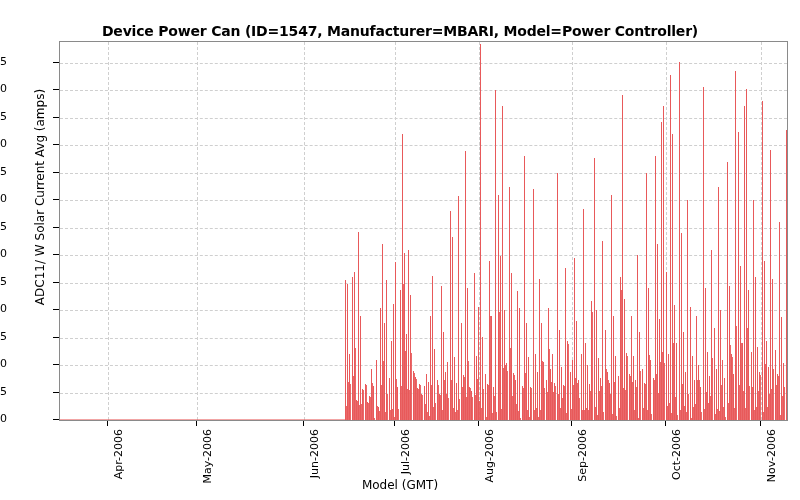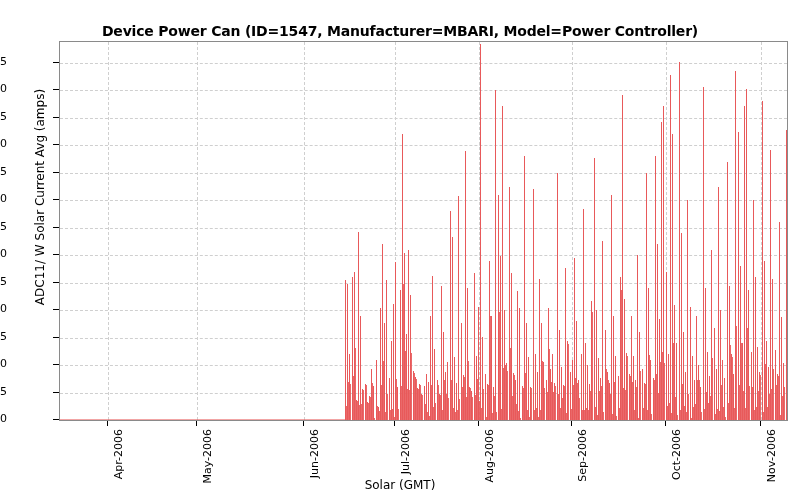--- a/index.html
+++ b/index.html
@@ -74,21 +74,21 @@
   .spike{position:absolute;bottom:0;width:1px;background:#e8595a;}
 </style>
 </head>
 <body>
 
 <div id="root">
 
   <div class="subtitle">Device Power Can (ID=1547, Manufacturer=MBARI, Model=Power Controller)</div>
 
   <div class="ylabel">ADC11/ W Solar Current Avg (amps)</div>
-  <div class="xlabel">Solar (GMT)</div>
+  <div class="xlabel">Model (GMT)</div>
 
   <div id="axis-decor">
       <div class="ytickmark" style="top: 419px;"></div>
       <div class="ytick" style="top: 413px;">0.00</div>
       <div class="ytickmark" style="top: 391.529px;"></div>
       <div class="ytick" style="top: 385.529px;">0.25</div>
       <div class="ytickmark" style="top: 364.058px;"></div>
       <div class="ytick" style="top: 358.058px;">0.50</div>
       <div class="ytickmark" style="top: 336.587px;"></div>
       <div class="ytick" style="top: 330.587px;">0.75</div>

